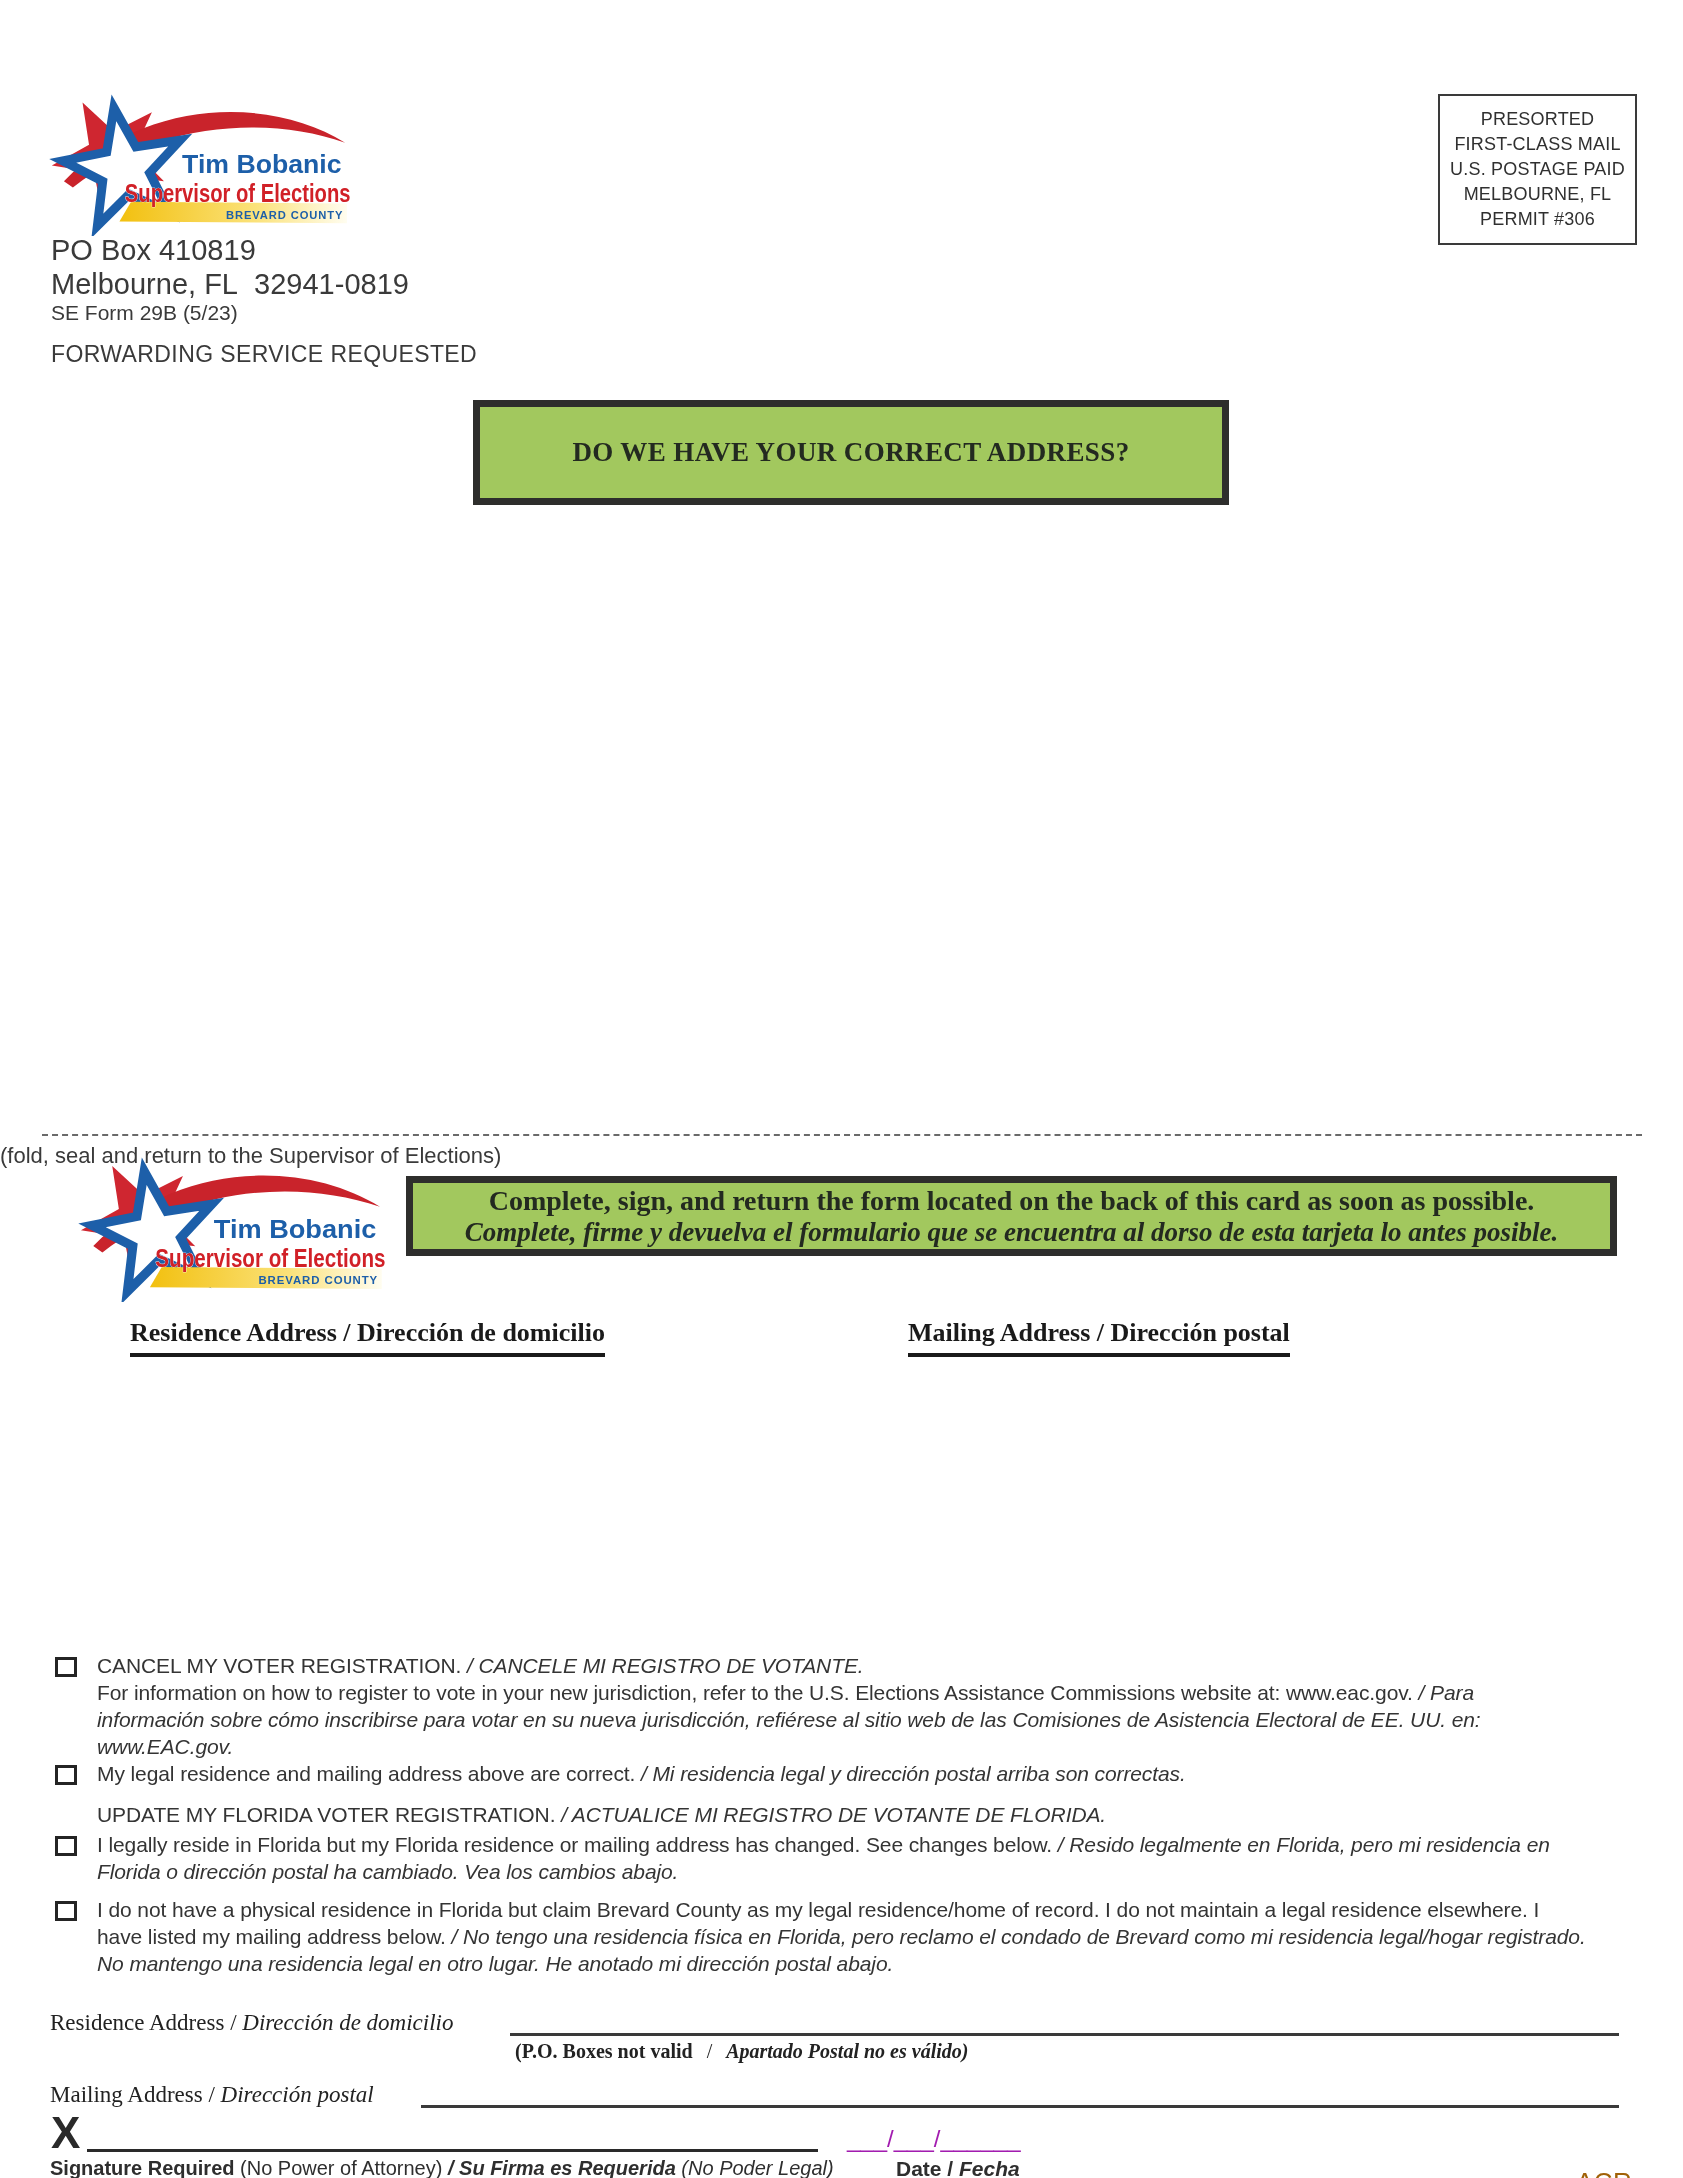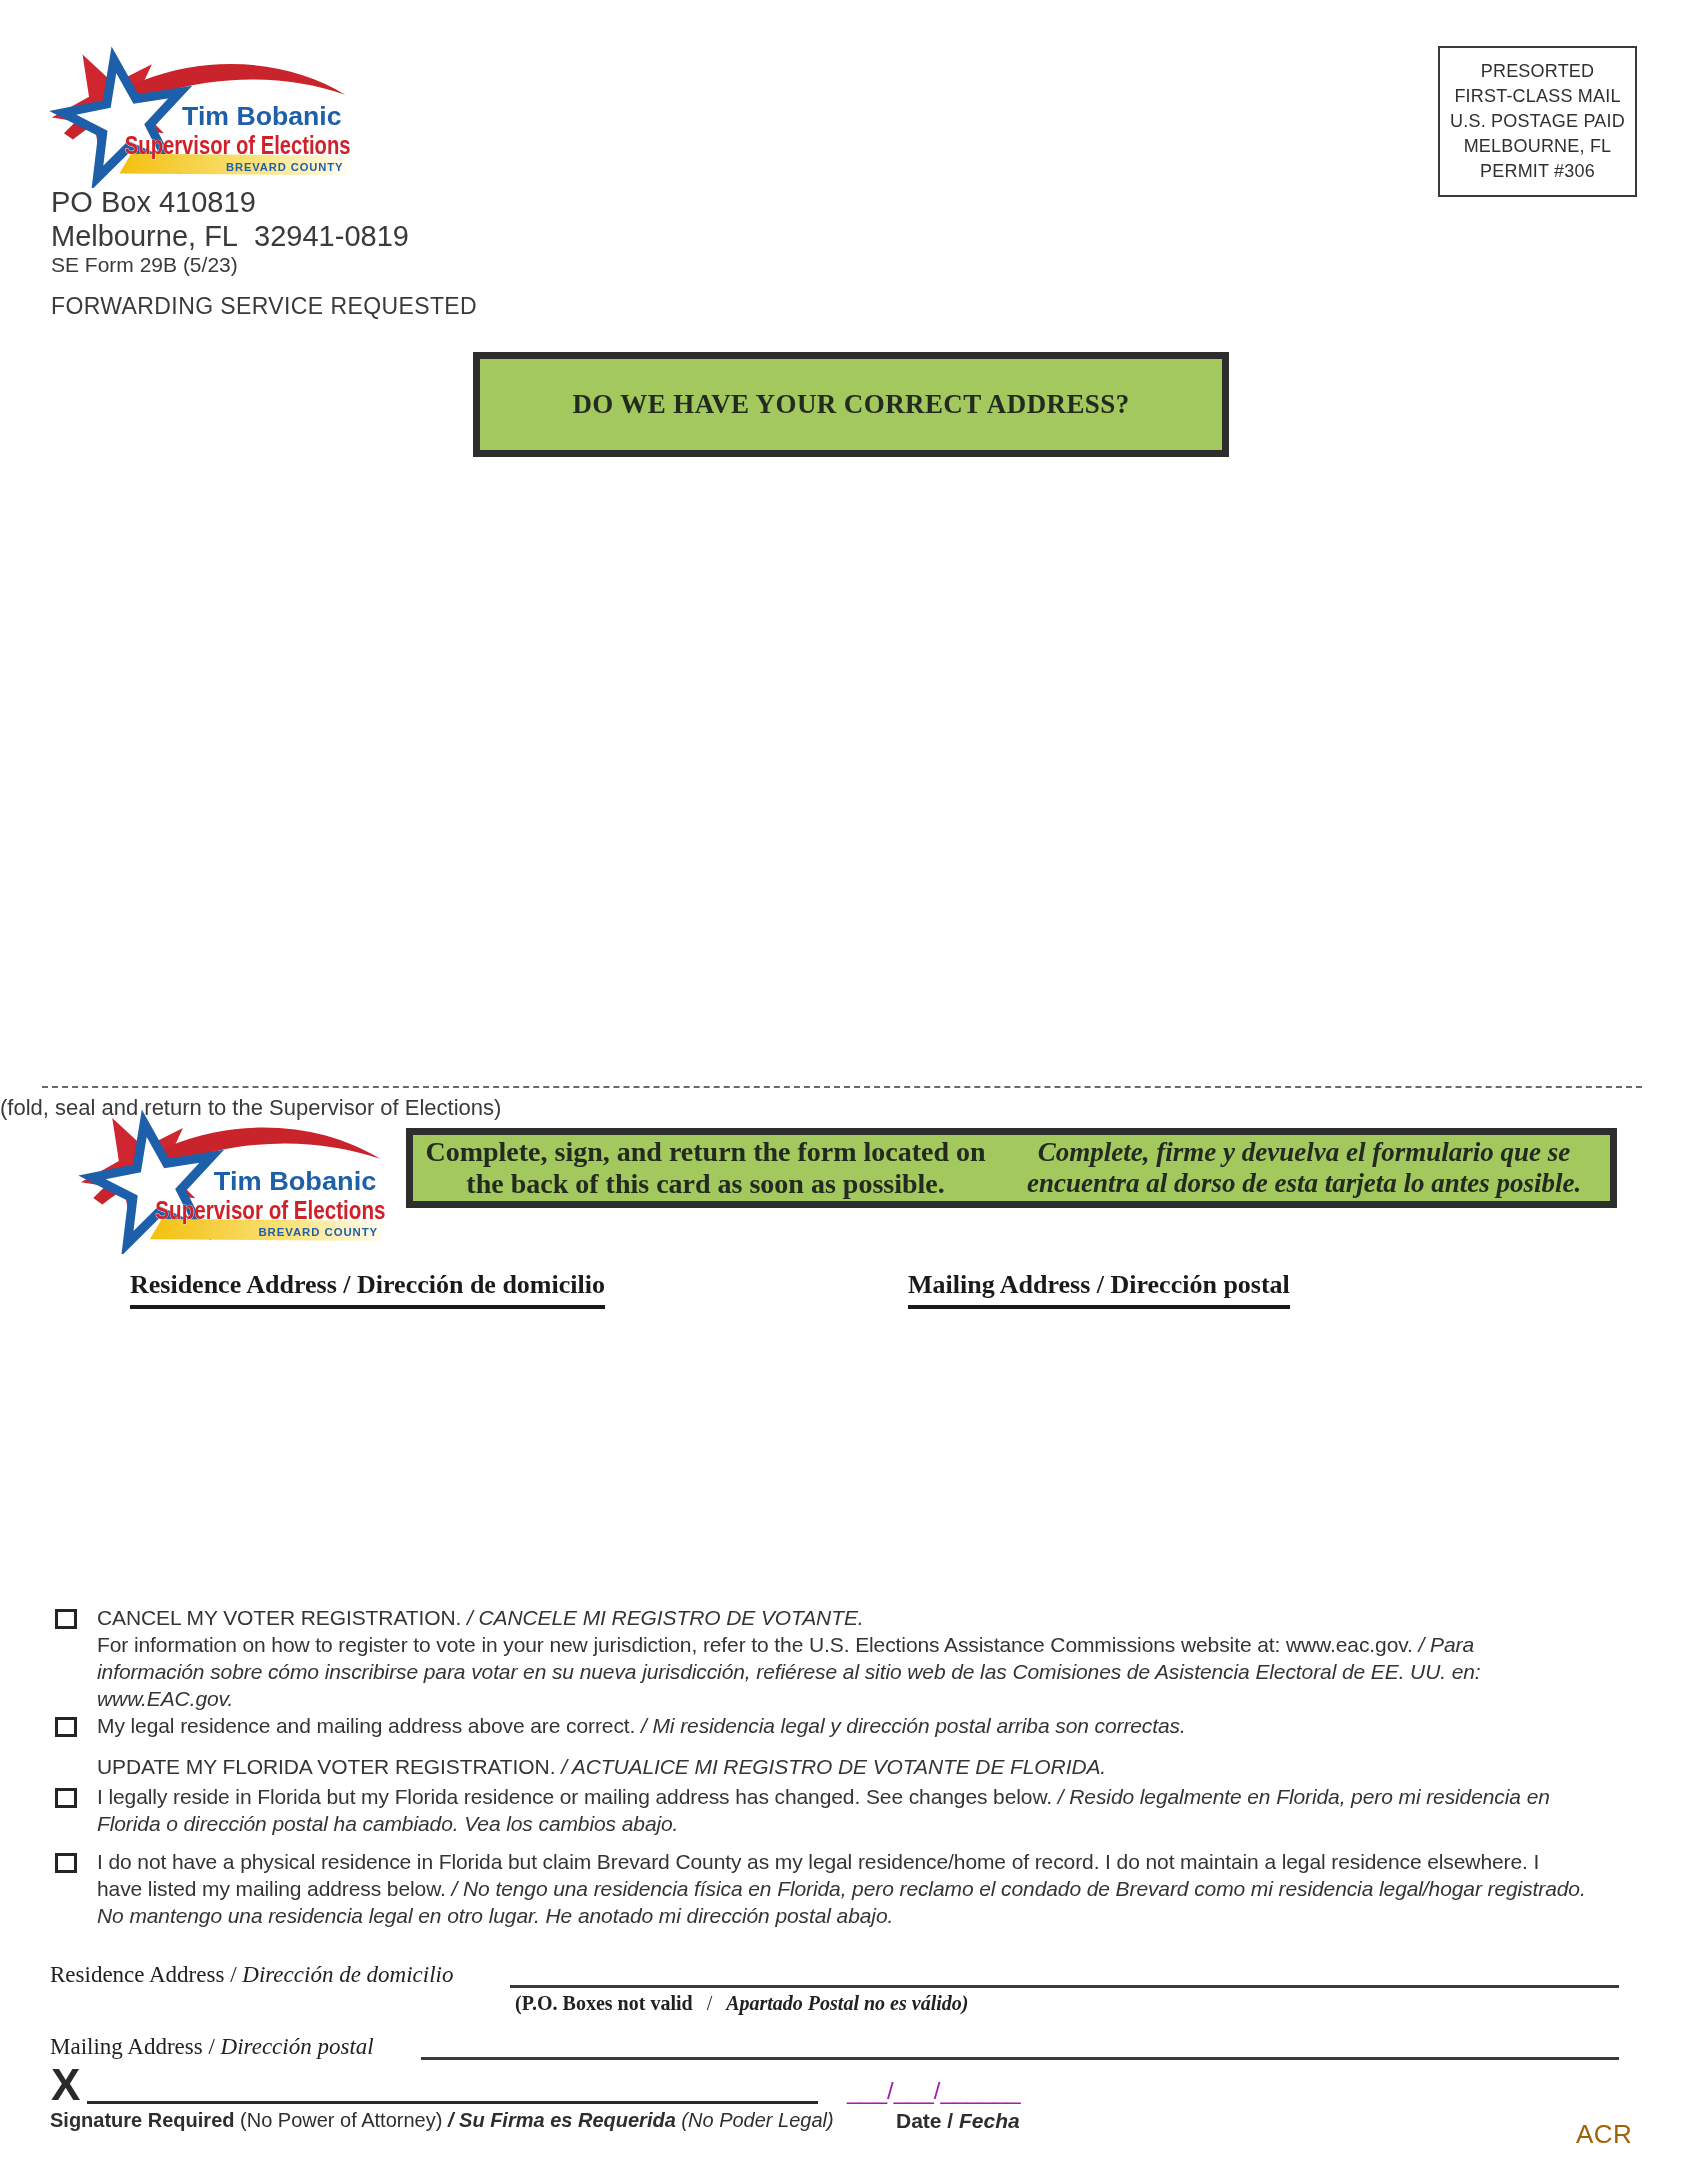--- a/index.html
+++ b/index.html
@@ -1,33 +1,33 @@
 <!DOCTYPE html>
 <html><head>
 <meta charset="utf-8">
 <style>
   html,body{margin:0;padding:0;background:#fff;}
   .page{position:relative;width:1683px;height:2178px;background:#ffffff;overflow:hidden;
         font-family:"Liberation Sans",sans-serif;color:#2f2f2f;}
-  .abs{position:absolute;}
+  .abs{position:absolute;margin-top:48px;}
 
   
   .permit-box{left:1438px;top:46px;width:195px;height:147px;border:2px solid #3a3a3a;
     display:flex;flex-direction:column;justify-content:center;align-items:center;
     font-size:18px;line-height:25px;text-align:center;color:#303030;letter-spacing:0.2px;}
 
   
   .addr1{left:51px;top:186px;font-size:29px;color:#3a3a3a;}
   .addr2{left:51px;top:220px;font-size:29px;color:#3a3a3a;}
   .form-no{left:51px;top:253px;font-size:21px;color:#3a3a3a;}
   .service{left:51px;top:293px;font-size:23px;letter-spacing:0.4px;color:#3a3a3a;}
 
   
   .banner{background:#a2c85e;border:7px solid #2e2e2c;box-sizing:border-box;
-    display:flex;flex-direction:row;justify-content:center;align-items:center;
+    display:flex;flex-direction:column;justify-content:center;align-items:center;
     font-family:"Liberation Serif",serif;color:#232a20;text-align:center;}
   .banner-top{left:473px;top:352px;width:756px;height:105px;}
   .banner-top .l1{font-weight:bold;font-size:27px;letter-spacing:0.4px;}
   .banner-top .l2{font-weight:bold;font-style:italic;font-size:26px;letter-spacing:0.4px;}
   .banner-mid{left:406px;top:1128px;width:1211px;height:80px;}
   .banner-mid .l1{font-weight:bold;font-size:28px;}
   .banner-mid .l2{font-weight:bold;font-style:italic;font-size:27px;}
 
   
   .fold-line{left:42px;top:1086px;width:1600px;border-top:2px dashed #6a6a6a;height:0;}

